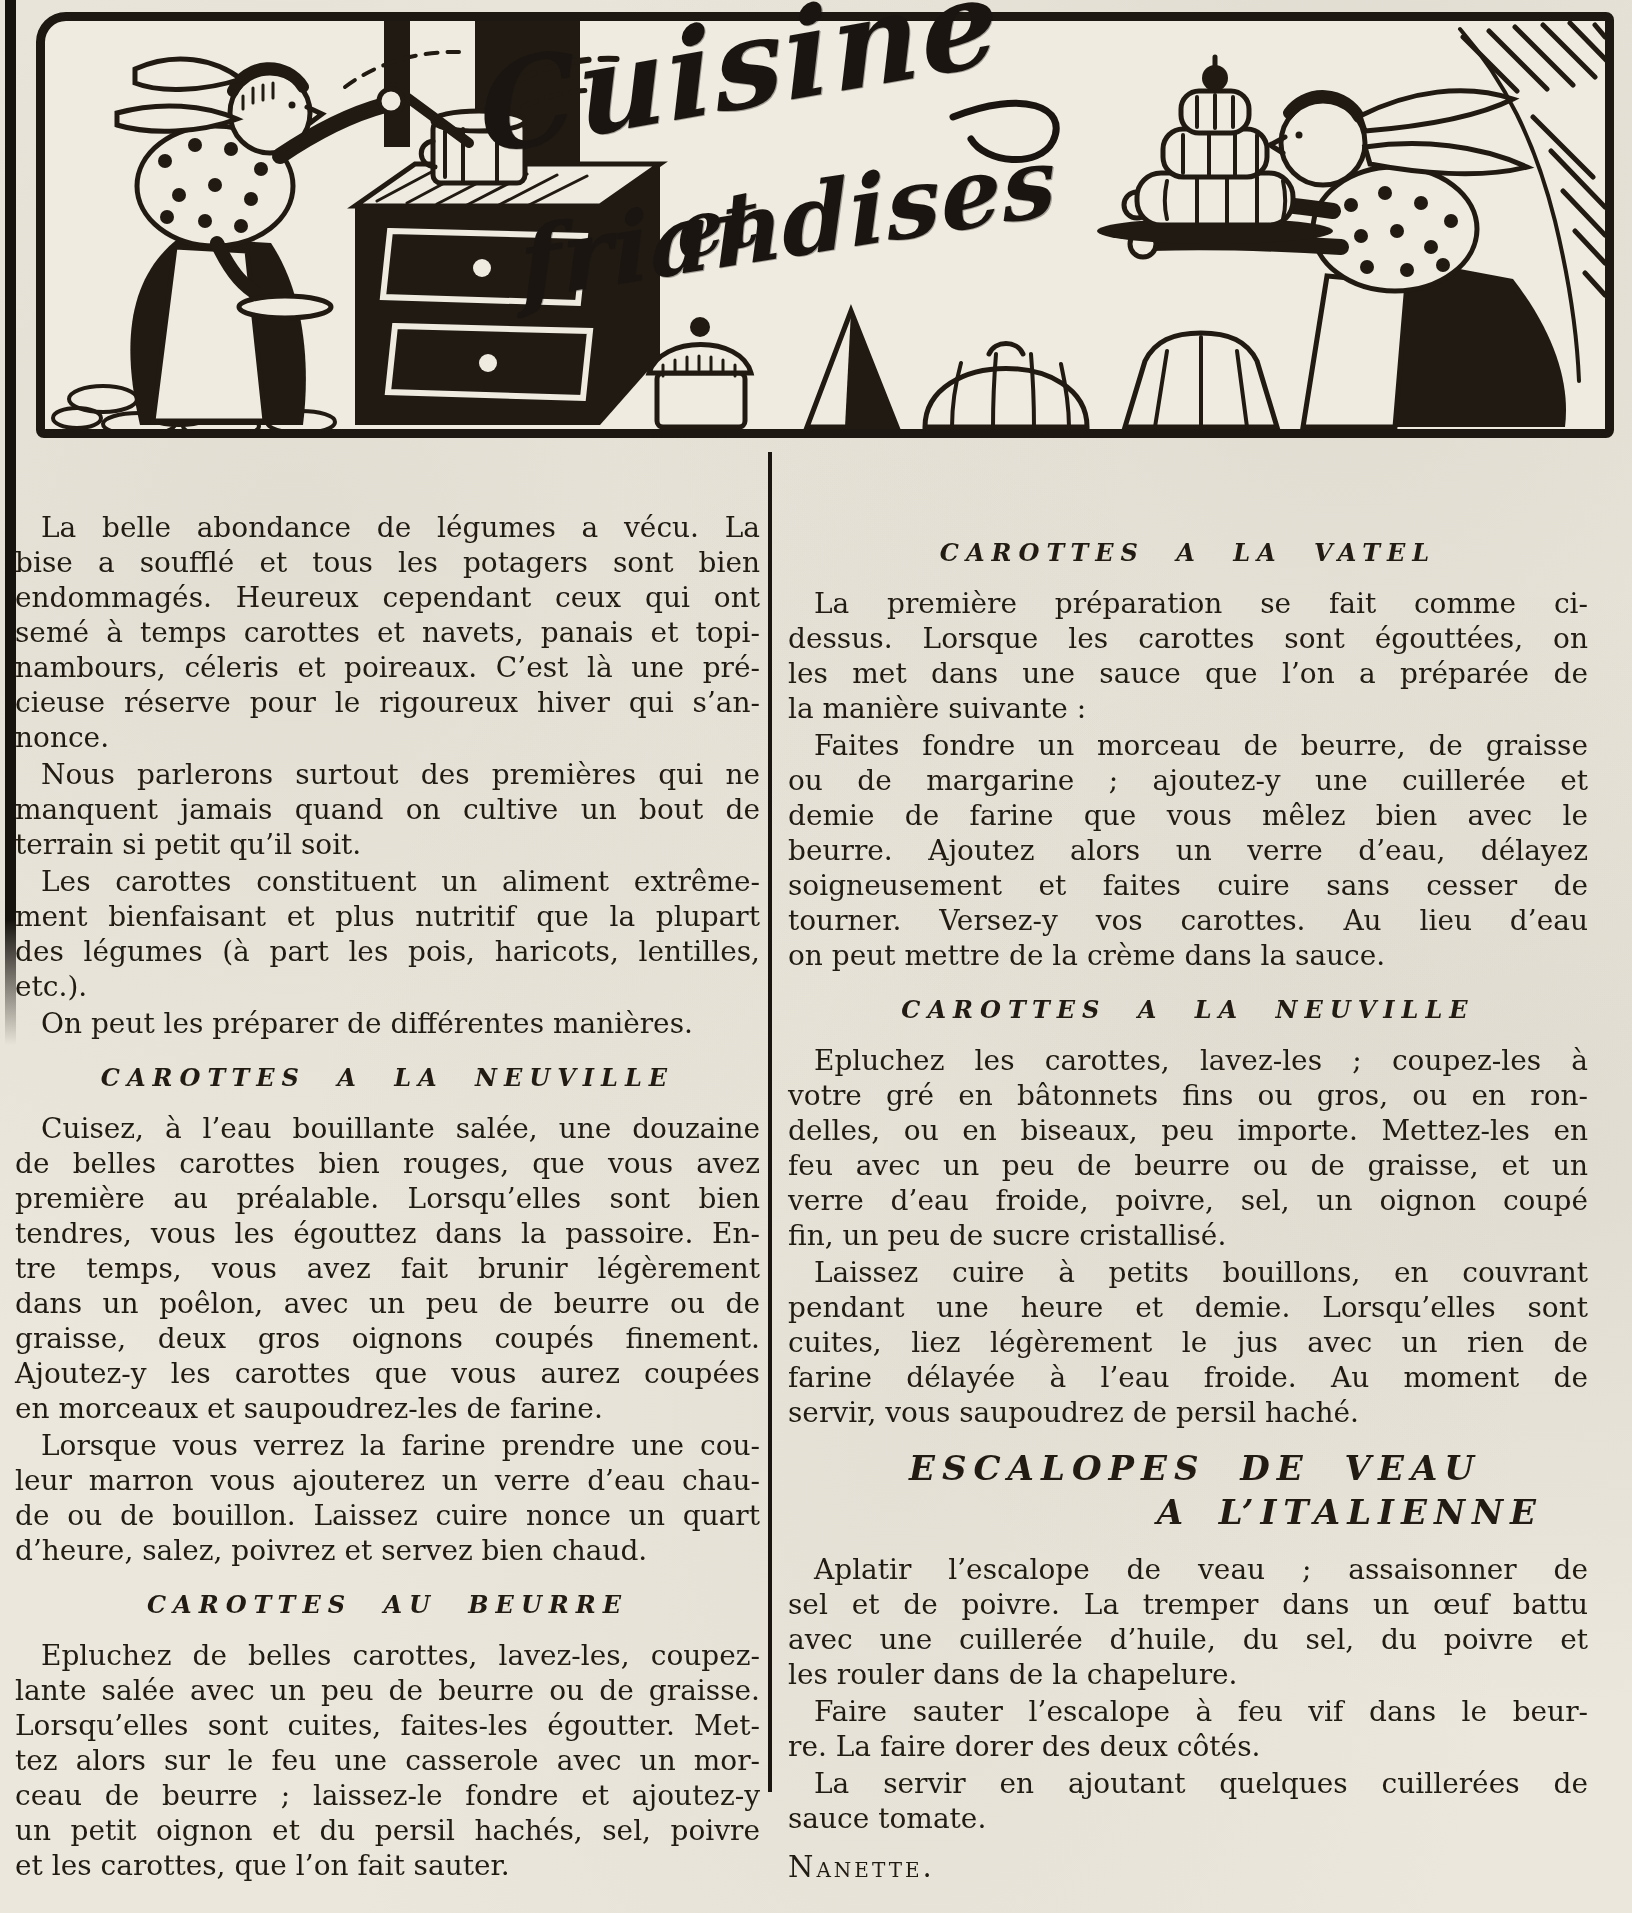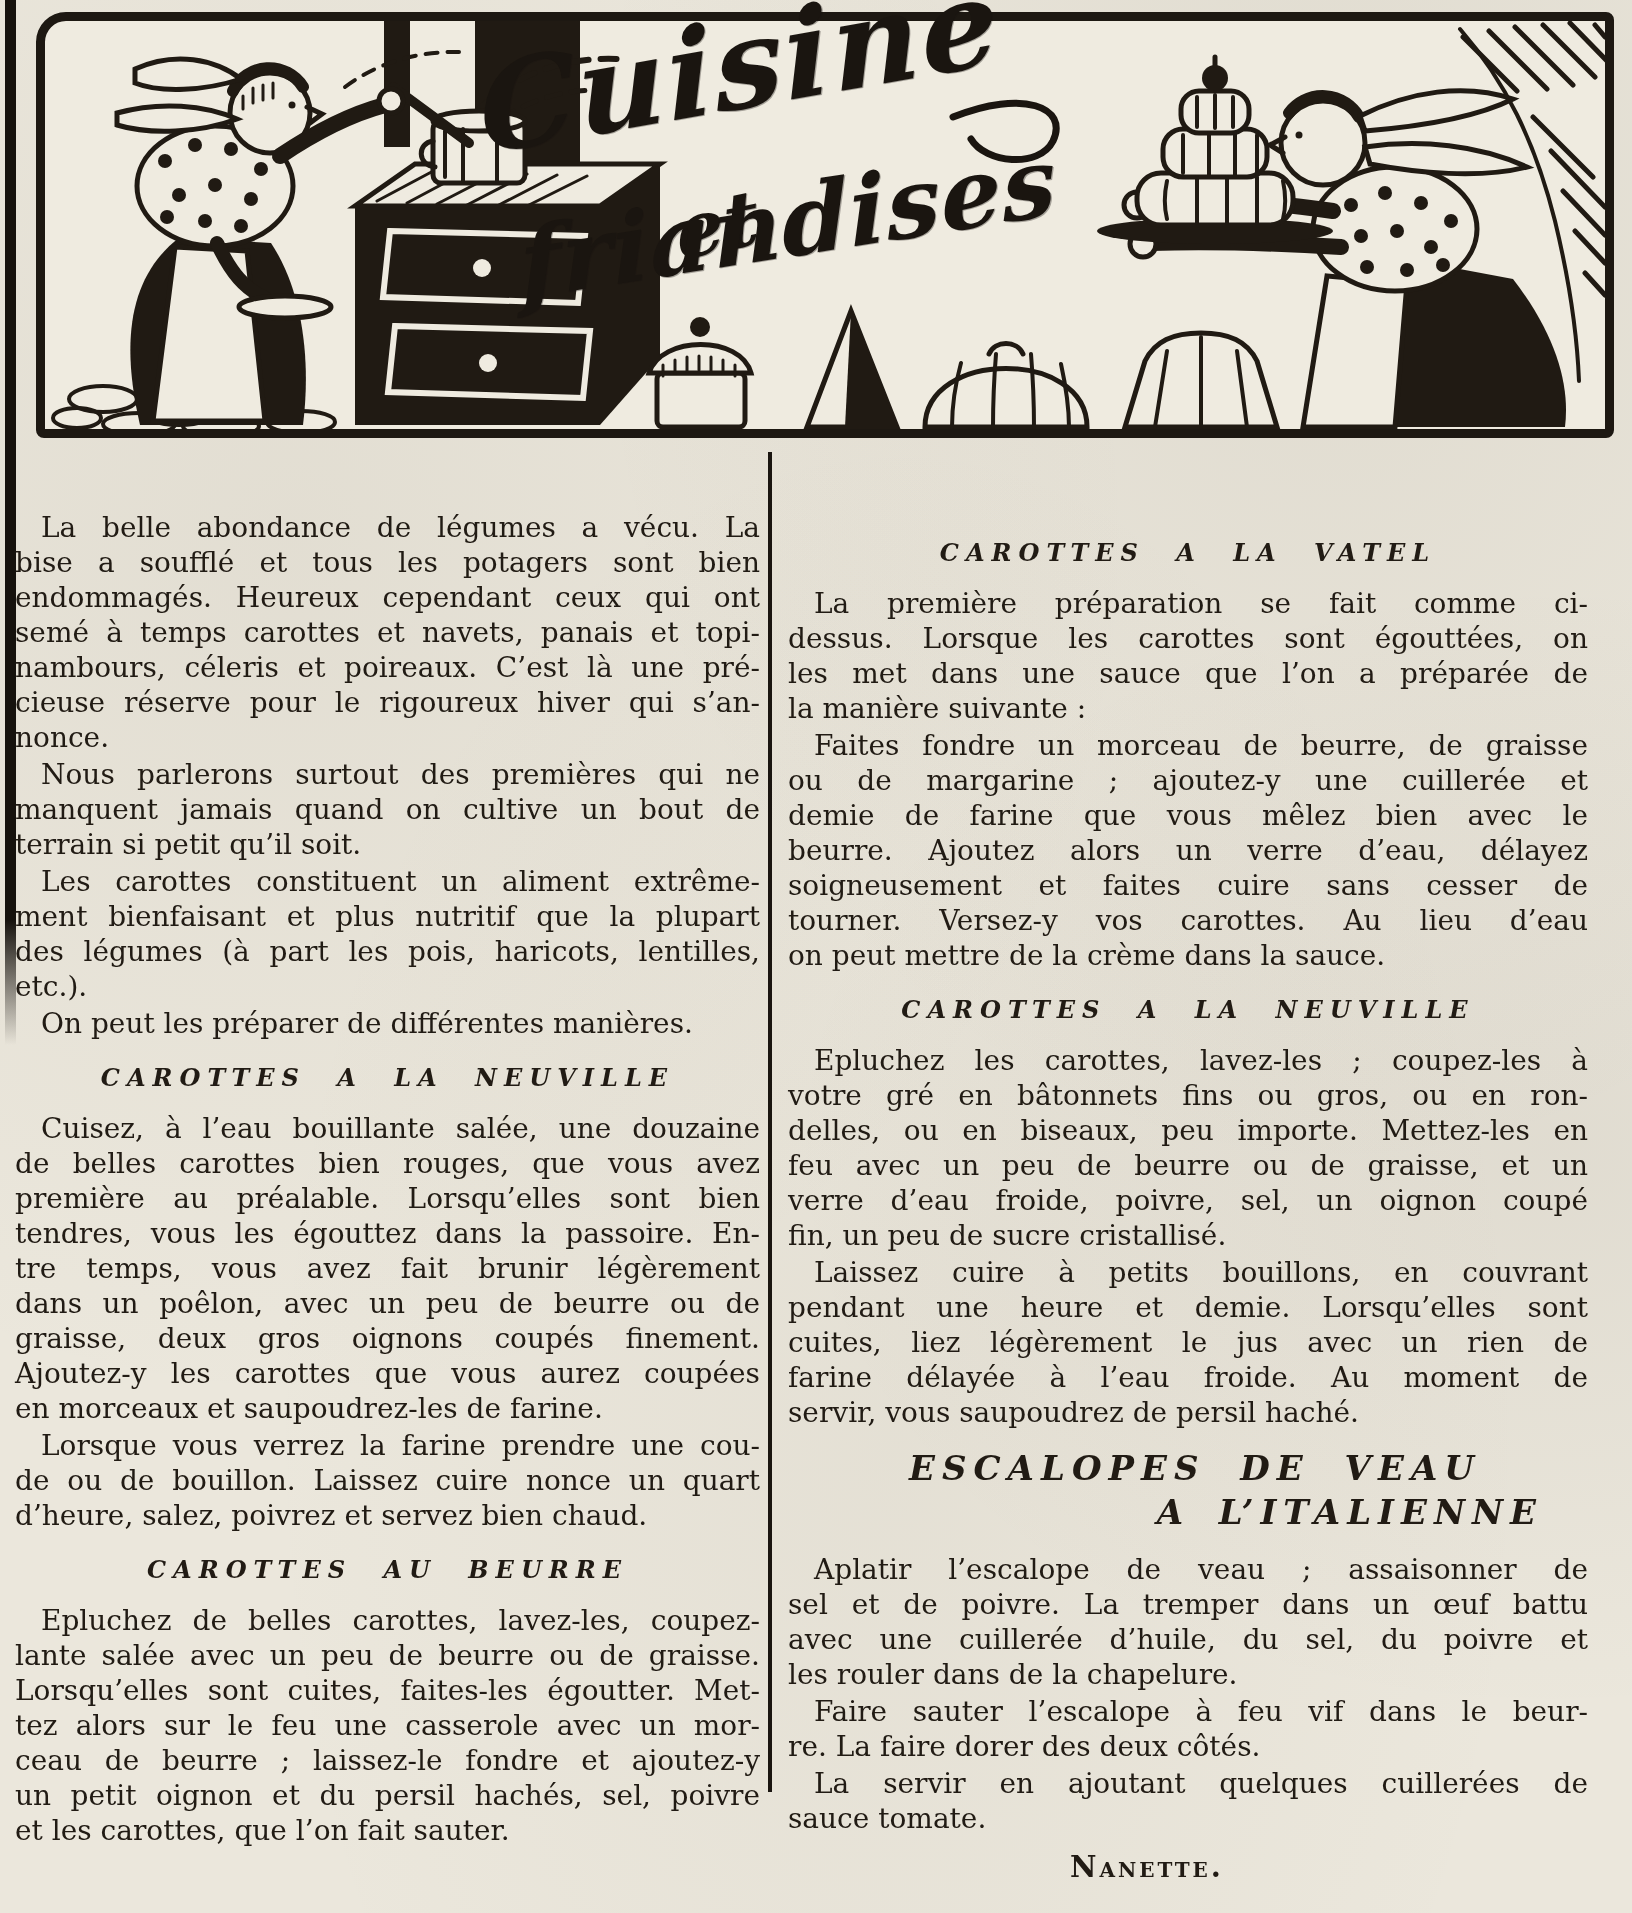--- a/index.html
+++ b/index.html
@@ -45,22 +45,22 @@
   .para .tline:first-child { text-indent:26px; }
   .rhead {
     font-style:italic; font-weight:bold; font-size:24px; line-height:42px;
     letter-spacing:7px; word-spacing:16px; text-align:center;
     margin:16px 0 12px 0; white-space:nowrap;
   }
   .rhead-2l { margin:16px 0 18px 0; }
   .rhead-2l .l1 { font-style:italic; font-weight:bold; font-size:34px; line-height:44px; letter-spacing:7px; word-spacing:16px; text-align:center; padding-left:14px; }
   .rhead-2l .l2 { font-style:italic; font-weight:bold; font-size:34px; line-height:44px; letter-spacing:7px; word-spacing:10px; text-align:right; padding-right:45px; }
   .signature {
-    text-align:center; padding-right:82px; margin-top:14px;
-    font-variant:small-caps; font-weight:bold; font-size:29px; letter-spacing:3px;
+    text-align:left; padding-right:82px; margin-top:14px;
+    font-variant:small-caps; font-weight:normal; font-size:29px; letter-spacing:3px;
   }
 </style>
 </head>
 <body>
 
 <div class="page">
 
   <div class="left-rule"></div>
 
   <div class="banner">
@@ -242,20 +242,21 @@
         <div class="tline">première au préalable. Lorsqu’elles sont bien</div>
         <div class="tline">tendres, vous les égouttez dans la passoire. En-</div>
         <div class="tline">tre temps, vous avez fait brunir légèrement</div>
         <div class="tline">dans un poêlon, avec un peu de beurre ou de</div>
         <div class="tline">graisse, deux gros oignons coupés finement.</div>
         <div class="tline">Ajoutez-y les carottes que vous aurez coupées</div>
         <div class="tline last">en morceaux et saupoudrez-les de farine.</div>
       </div>
     <div class="para">
         <div class="tline">Lorsque vous verrez la farine prendre une cou-</div>
+        <div class="tline">leur marron vous ajouterez un verre d’eau chau-</div>
         <div class="tline">de ou de bouillon. Laissez cuire nonce un quart</div>
         <div class="tline last">d’heure, salez, poivrez et servez bien chaud.</div>
       </div>
     <div class="rhead">CAROTTES AU BEURRE</div>
     <div class="para">
         <div class="tline">Epluchez de belles carottes, lavez-les, coupez-</div>
         <div class="tline">lante salée avec un peu de beurre ou de graisse.</div>
         <div class="tline">Lorsqu’elles sont cuites, faites-les égoutter. Met-</div>
         <div class="tline">tez alors sur le feu une casserole avec un mor-</div>
         <div class="tline">ceau de beurre ; laissez-le fondre et ajoutez-y</div>

